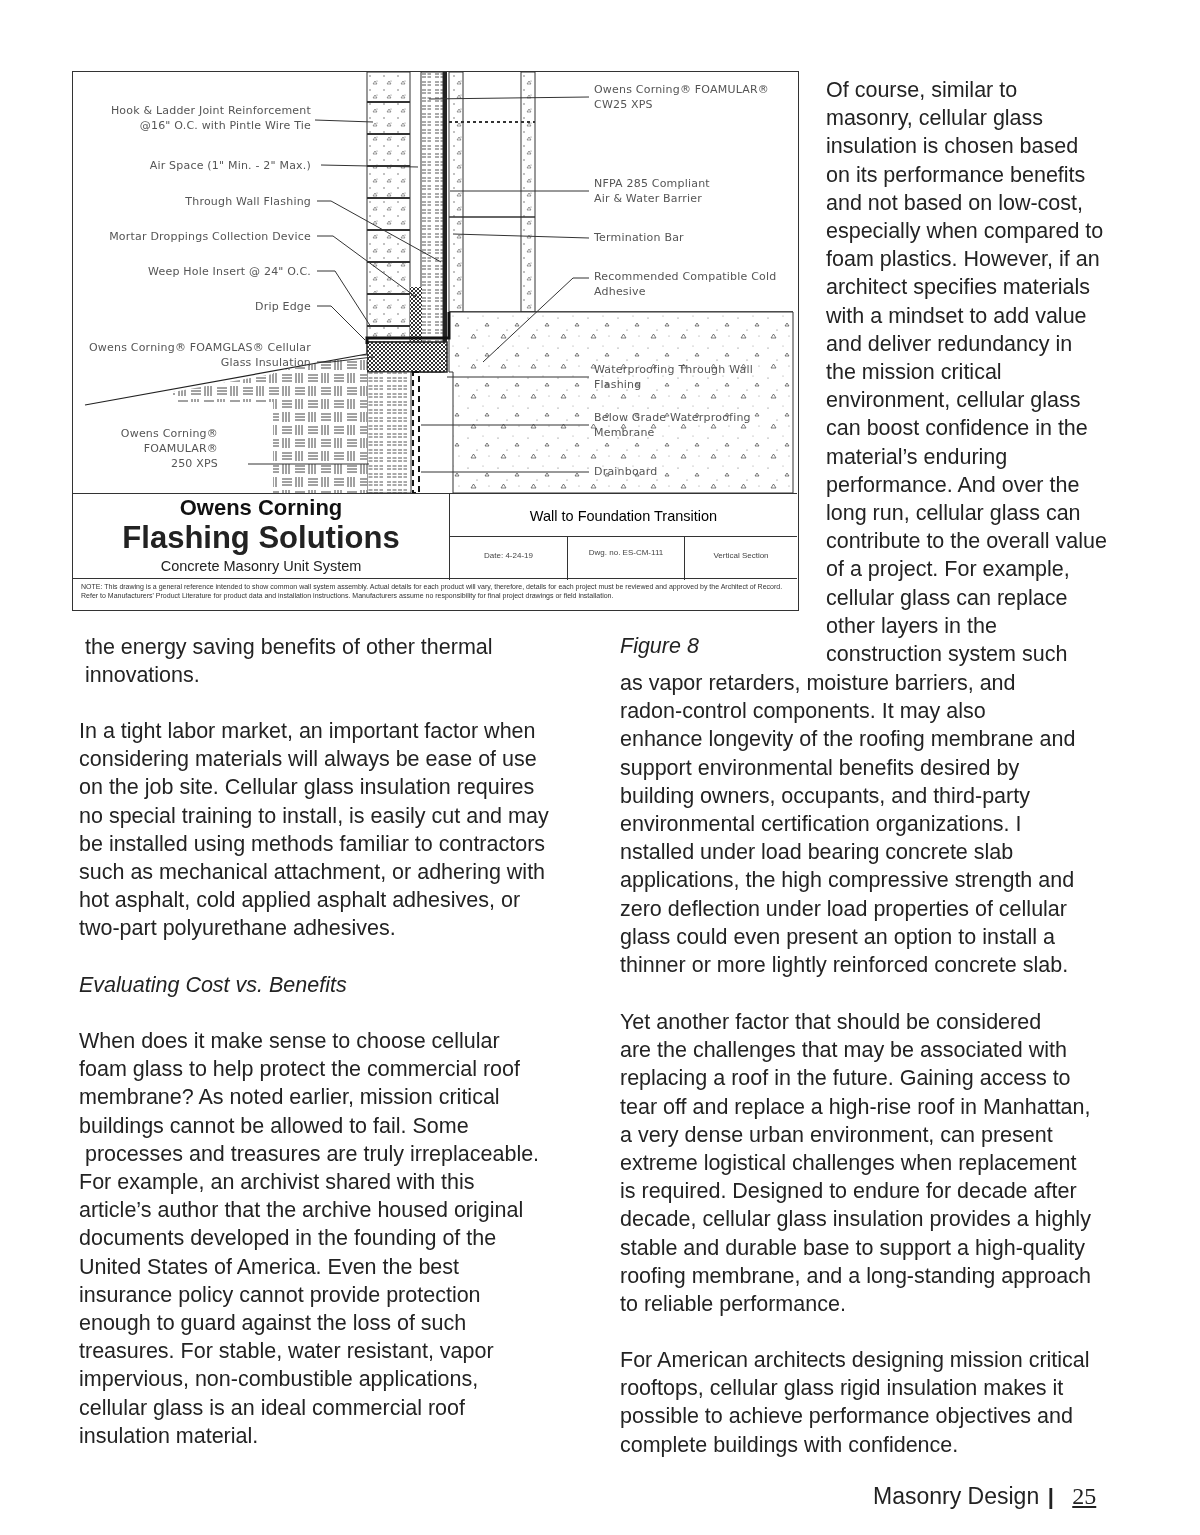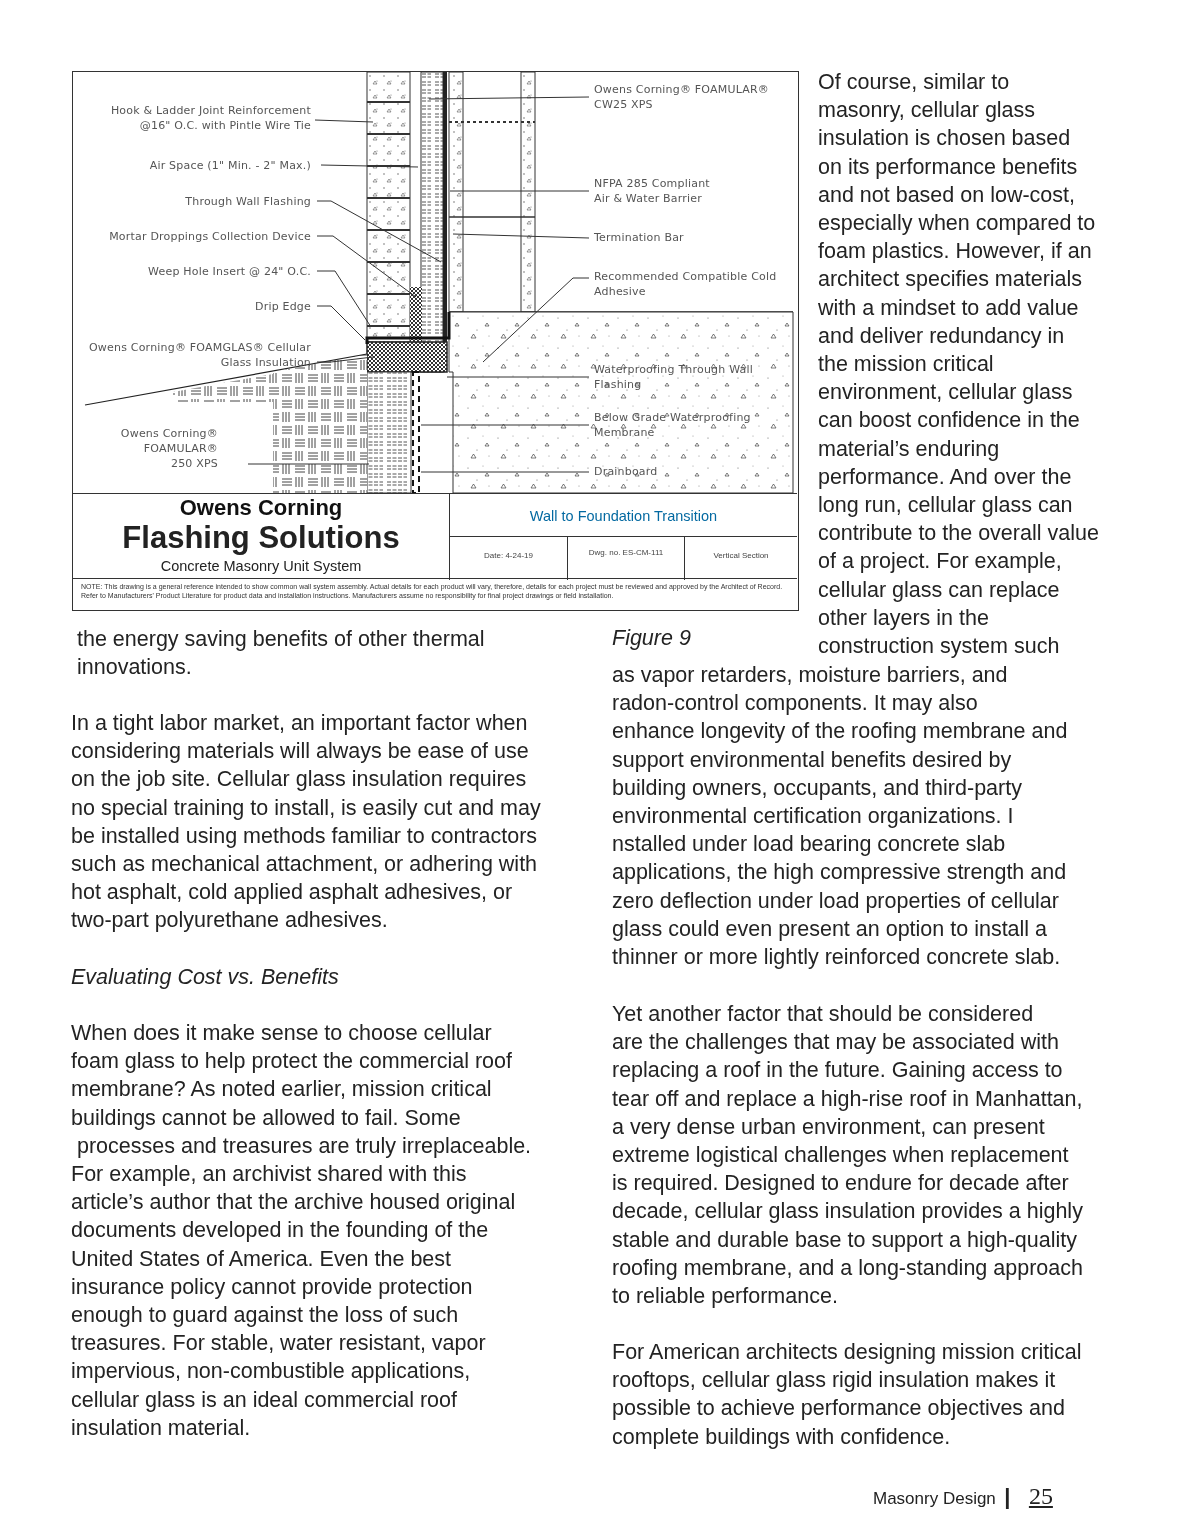--- a/index.html
+++ b/index.html
@@ -1,30 +1,30 @@
 <!DOCTYPE html>
 <html><head>
 <meta charset="utf-8">
 <style>
   html,body{margin:0;padding:0;background:#fff;}
   body{width:1200px;height:1535px;position:relative;overflow:hidden;font-family:"Liberation Sans",sans-serif;color:#222;}
   .abs{position:absolute;}
-  .body-text{font-size:21.5px;line-height:28.2px;color:#232323;white-space:pre;margin:0;}
+  .body-text{font-size:21.5px;line-height:28.2px;color:#232323;white-space:pre;margin:8px;}
   .italic{font-style:italic;}
   
   #figure{left:72px;top:71px;width:727px;height:540px;border:1.5px solid #333;box-sizing:border-box;}
   #drawing{left:0;top:0;width:727px;height:421px;}
   .cad{font-family:"DejaVu Sans",sans-serif;font-size:11px;color:#555;line-height:15px;white-space:pre;letter-spacing:0.2px;}
   .cad.r{text-align:right;}
   #titleblock{left:0;top:421px;width:724px;height:86px;border-top:1.5px solid #333;}
   #tb-left{left:0;top:0;width:376px;height:86px;border-right:1.5px solid #333;text-align:center;}
   #tb-right{left:377px;top:0;width:347px;height:86px;}
   #note{left:0;top:506px;width:724px;height:32px;border-top:1.5px solid #333;font-size:7px;line-height:9.2px;color:#333;padding:3px 8px;box-sizing:border-box;}
   .cell{position:absolute;border-left:1.5px solid #333;box-sizing:border-box;text-align:center;font-size:8px;color:#444;top:42px;height:44px;line-height:40px;}
-  #footer-label{font-size:17px;color:#222;}
+  #footer-label{font-size:23px;color:#222;}
   #page-num{font-family:"Liberation Serif",serif;font-size:24px;text-decoration:underline;color:#222;margin-top:28px;}
 </style>
 </head>
 <body>
 
 <div id="figure" class="abs">
   <div id="drawing" class="abs">
     <svg width="727" height="421" viewBox="0 0 727 421" style="position:absolute;left:0;top:0;">
       <defs>
         <pattern id="dots" width="14" height="14" patternUnits="userSpaceOnUse">
@@ -156,21 +156,21 @@
     <div class="abs cad" style="left:521px;top:392px;">Drainboard</div>
   </div>
 
   <div id="titleblock" class="abs">
     <div id="tb-left" class="abs">
       <div style="font-size:22px;font-weight:bold;line-height:24px;margin-top:2px;color:#111;">Owens Corning</div>
       <div style="font-size:31px;font-weight:bold;line-height:36px;color:#222;">Flashing Solutions</div>
       <div style="font-size:14.5px;line-height:20px;color:#222;">Concrete Masonry Unit System</div>
     </div>
     <div id="tb-right" class="abs">
-      <div style="position:absolute;left:0;top:0;width:347px;height:42px;line-height:44px;text-align:center;font-size:14.5px;color:#0369a1;">Wall to Foundation Transition</div>
+      <div style="position:absolute;left:0;top:0;width:347px;height:42px;line-height:44px;text-align:center;font-size:14.5px;color:#000000;">Wall to Foundation Transition</div>
       <div style="position:absolute;left:0;top:42px;width:347px;border-top:1.5px solid #333;"></div>
       <div class="cell" style="left:0;width:117px;border-left:none;">Date: 4-24-19</div>
       <div class="cell" style="left:117px;width:117px;line-height:34px;">Dwg. no. ES-CM-111</div>
       <div class="cell" style="left:234px;width:113px;">Vertical Section</div>
     </div>
   </div>
   <div id="note" class="abs">NOTE: This drawing is a general reference intended to show common wall system assembly. Actual details for each product will vary, therefore, details for each project must be reviewed and approved by the Architect of Record. Refer to Manufacturers' Product Literature for product data and installation instructions. Manufacturers assume no responsibility for final project drawings or field installation.</div>
 </div>
 
 <p class="abs body-text" style="left:818px;top:68px;">Of course, similar to
@@ -188,21 +188,21 @@
 can boost confidence in the
 material’s enduring
 performance. And over the
 long run, cellular glass can
 contribute to the overall value
 of a project. For example,
 cellular glass can replace
 other layers in the
 construction system such</p>
 
-<p class="abs body-text italic" style="left:612px;top:624px;">Figure 9</p>
+<p class="abs body-text italic" style="left:612px;top:624px;">Figure 8</p>
 
 <p class="abs body-text" style="left:77px;top:625px;">the energy saving benefits of other thermal
 innovations.</p>
 <p class="abs body-text" style="left:71px;top:709px;">In a tight labor market, an important factor when
 considering materials will always be ease of use
 on the job site. Cellular glass insulation requires
 no special training to install, is easily cut and may
 be installed using methods familiar to contractors
 such as mechanical attachment, or adhering with
 hot asphalt, cold applied asphalt adhesives, or

